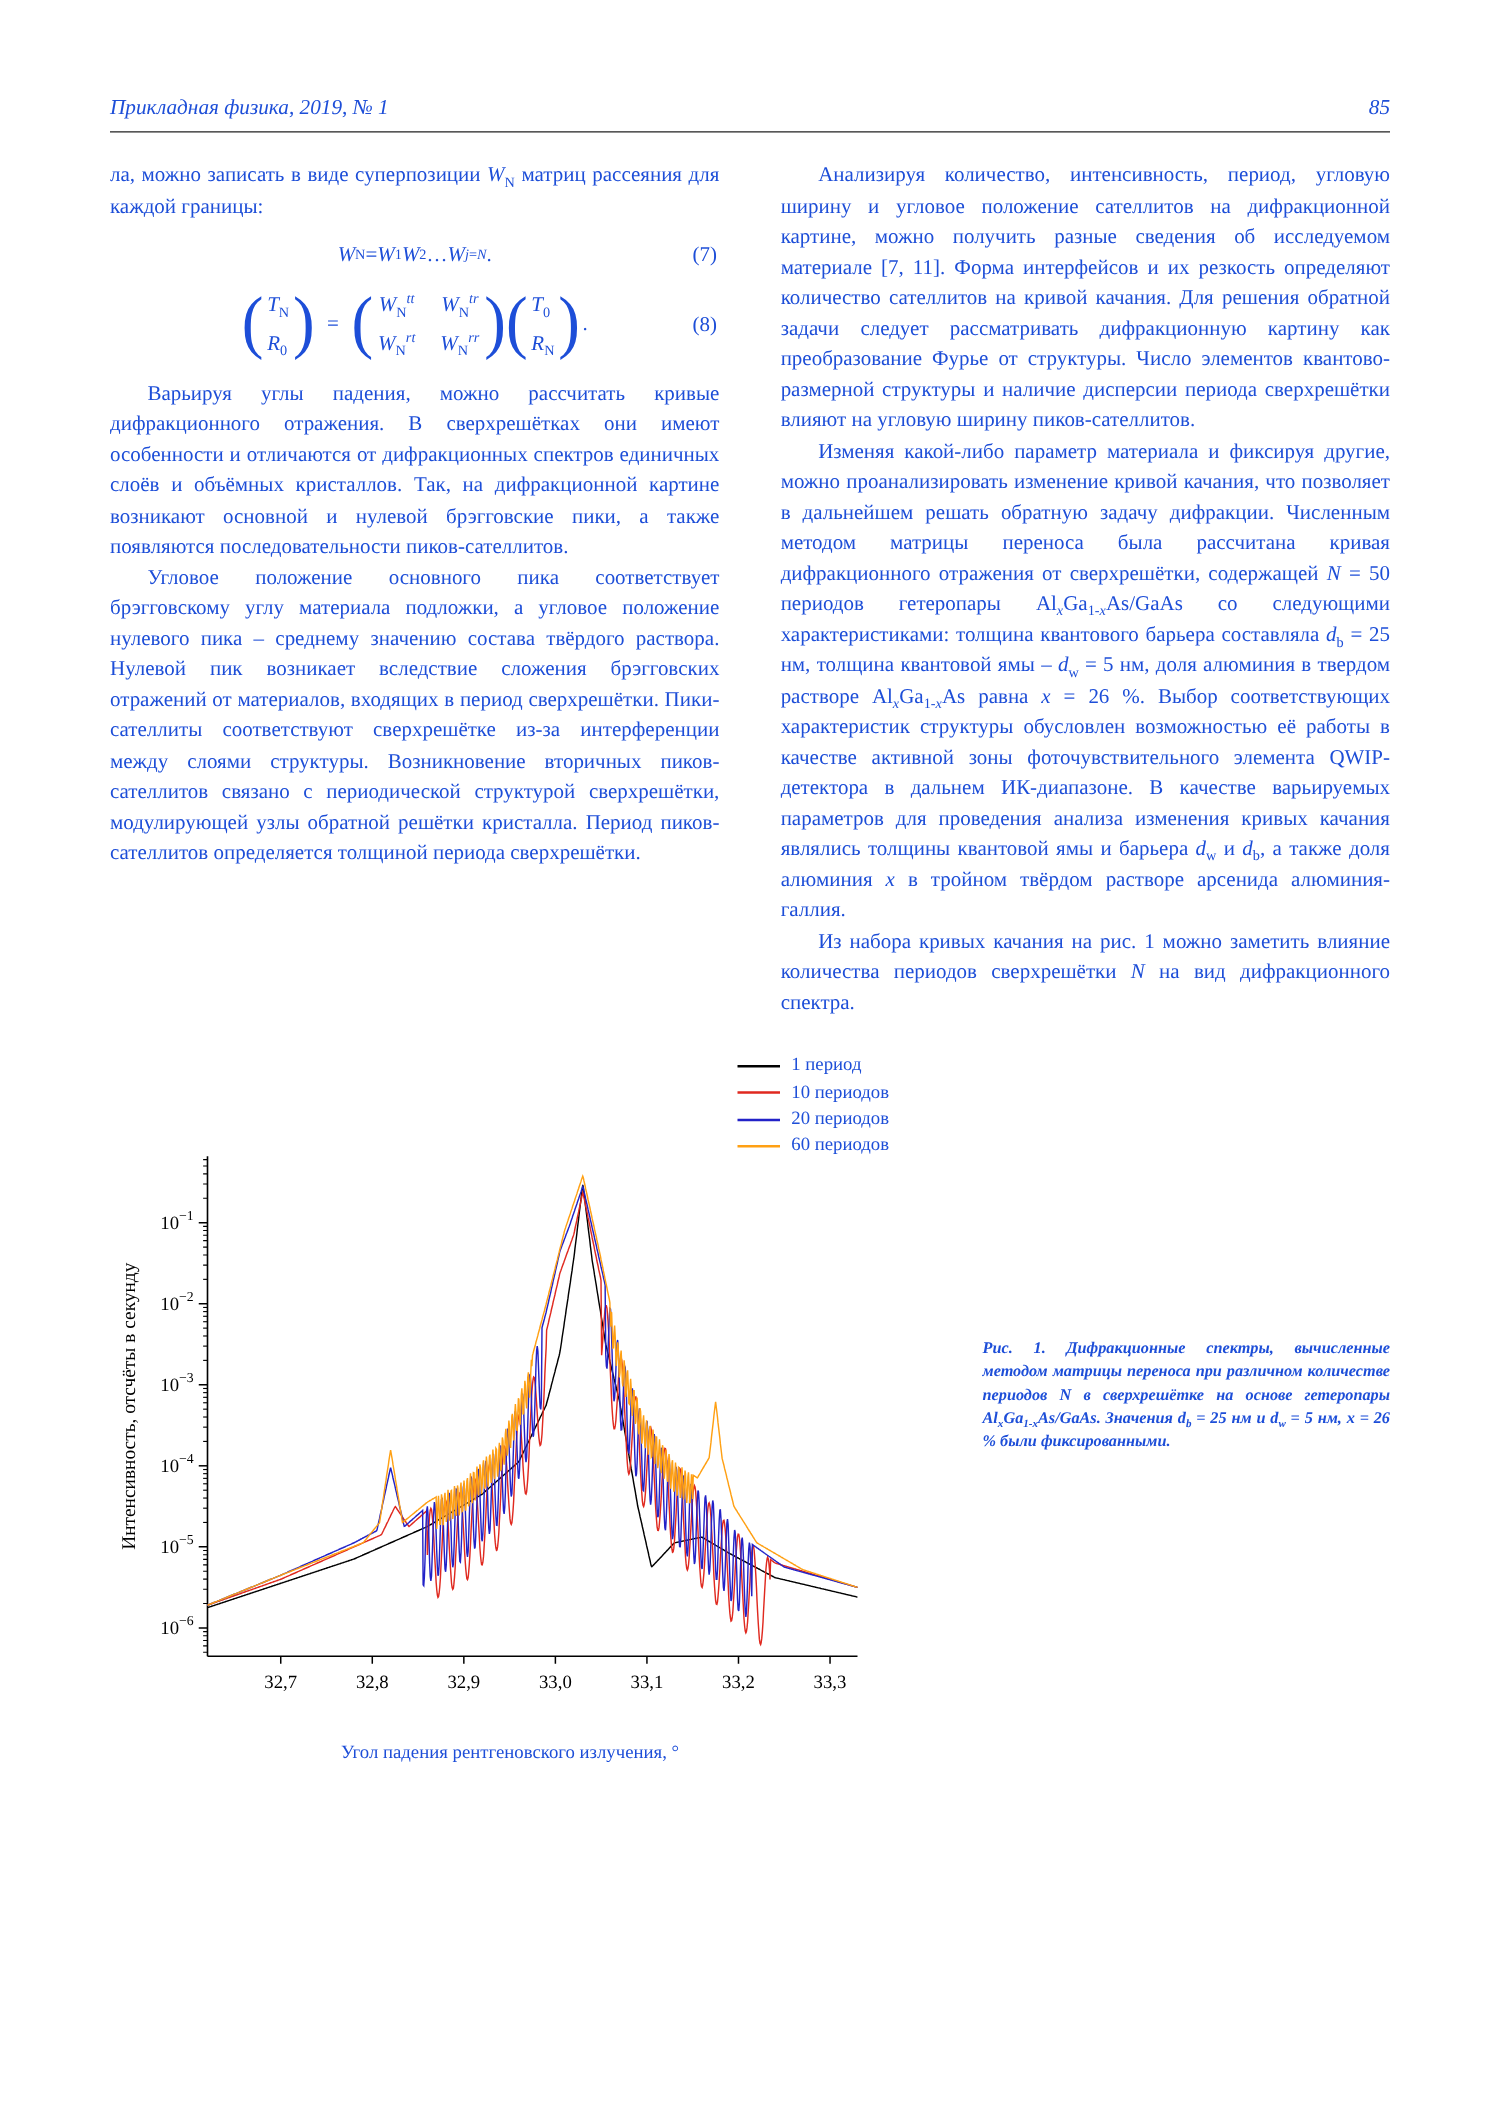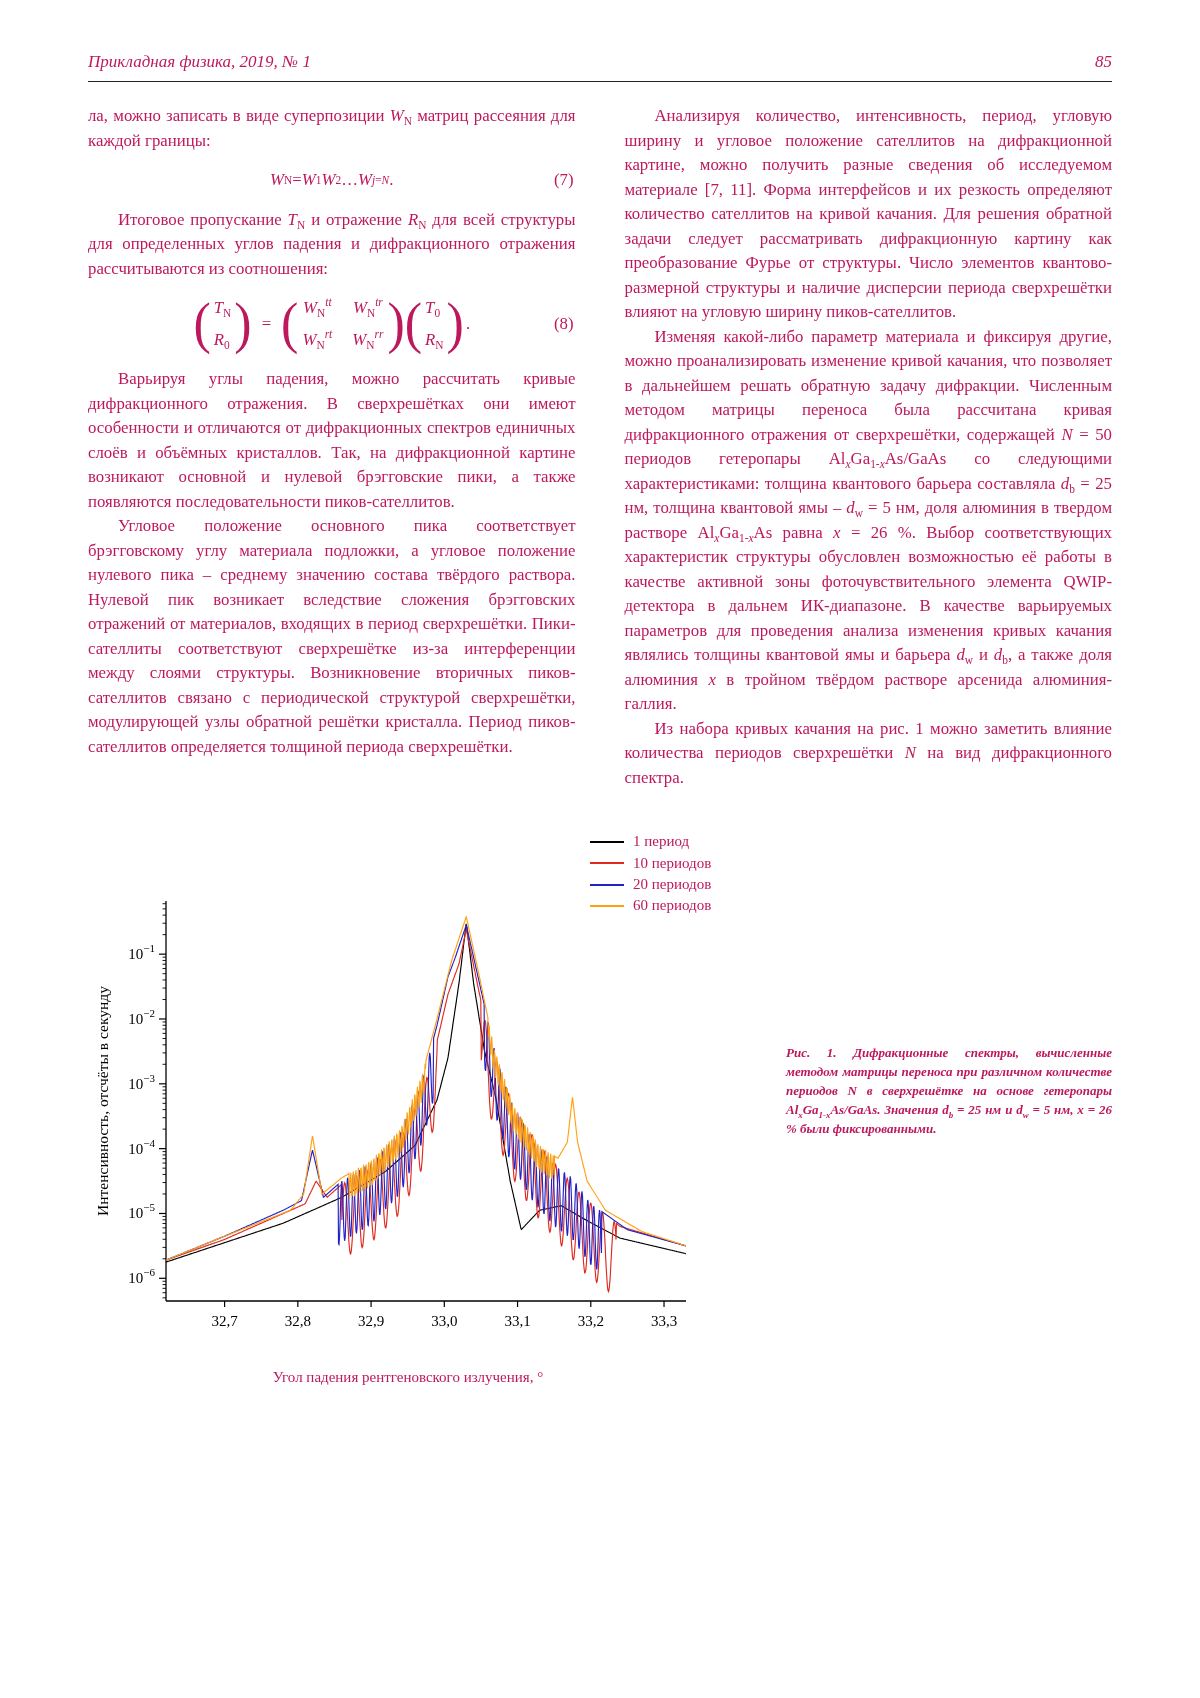--- a/index.html
+++ b/index.html
@@ -1,19 +1,19 @@
 <!DOCTYPE html>
 <html><head>
 <meta charset="utf-8">
 <style>
   html,body{margin:0;padding:0;background:#e8e8e8;}
   .page{
     width:1200px;height:1698px;background:#ffffff;margin:0 auto;
-    box-sizing:border-box;padding:52px 88px 0 88px;position:relative;
-    font-family:"Liberation Serif", serif;color:#be185d;overflow:hidden;
+    box-sizing:border-box;padding:76px 88px 0 88px;position:relative;
+    font-family:"Liberation Serif", serif;color:#1d4ed8;overflow:hidden;
   }
   .header{
     display:flex;justify-content:space-between;align-items:flex-end;
     font-style:italic;font-size:17px;padding-bottom:9px;
     border-bottom:1.4px solid #222;
   }
   .columns{
     display:grid;grid-template-columns:1fr 1fr;column-gap:49px;
     margin-top:22px;font-size:16.8px;line-height:1.46;text-align:justify;
   }
@@ -24,21 +24,21 @@
   .eq-num{position:absolute;right:2px;top:50%;transform:translateY(-50%);}
   .eq-body{display:inline-flex;align-items:center;}
   .paren{font-size:52px;font-weight:300;line-height:0.85;transform:scaleY(1.08);font-family:"Liberation Serif",serif;}
   .vec{display:inline-flex;flex-direction:column;row-gap:7px;margin:0 3px;}
   .mat{display:inline-grid;grid-template-columns:auto auto;column-gap:20px;row-gap:7px;justify-items:center;margin:0 4px;}
   .eq-sign{margin:0 10px;}
   .eq-dot{margin-left:2px;}
   .figure-row{display:flex;align-items:center;margin-top:26px;}
   .chart-wrap{position:relative;width:660px;flex:0 0 auto;}
   .legend{
-    position:absolute;left:502px;top:17px;display:flex;flex-direction:column;
+    position:absolute;left:502px;top:4px;display:flex;flex-direction:column;
     row-gap:4px;font-size:15px;line-height:1.15;text-align:center;
   }
   .legend-item{display:flex;align-items:center;column-gap:9px;}
   .legend-line{width:34px;height:2px;background:#000;flex:0 0 auto;}
   .xlabel{width:640px;text-align:center;font-size:15px;margin-top:4px;}
   .fig-caption{
     width:350px;margin-left:38px;font-weight:bold;font-style:italic;
     font-size:13px;line-height:1.45;text-align:justify;align-self:center;
     margin-top:-20px;
   }
@@ -56,21 +56,20 @@
   <div class="columns">
 
     <div class="col">
       <p style="text-indent:0">ла, можно записать в виде суперпозиции <i>W</i><sub>N</sub> матриц рассеяния для каждой границы:</p>
 
       <div class="eq-row">
         <span class="eq-body"><i>W</i><sub>N</sub> = <i>W</i><sub>1</sub><i>W</i><sub>2</sub> …<i>W</i><sub><i>j</i>=<i>N</i></sub>.</span>
         <span class="eq-num">(7)</span>
       </div>
 
-      <p>Итоговое пропускание <i>T</i><sub>N</sub> и отражение <i>R</i><sub>N</sub> для всей структуры для определенных углов падения и дифракционного отражения рассчитываются из соотношения:</p>
 
       <div class="eq-row">
         <span class="eq-body">
           <span class="paren">(</span>
           <span class="vec">
             <span><i>T</i><sub>N</sub></span>
             <span><i>R</i><sub>0</sub></span>
           </span>
           <span class="paren">)</span>
           <span class="eq-sign">=</span>

